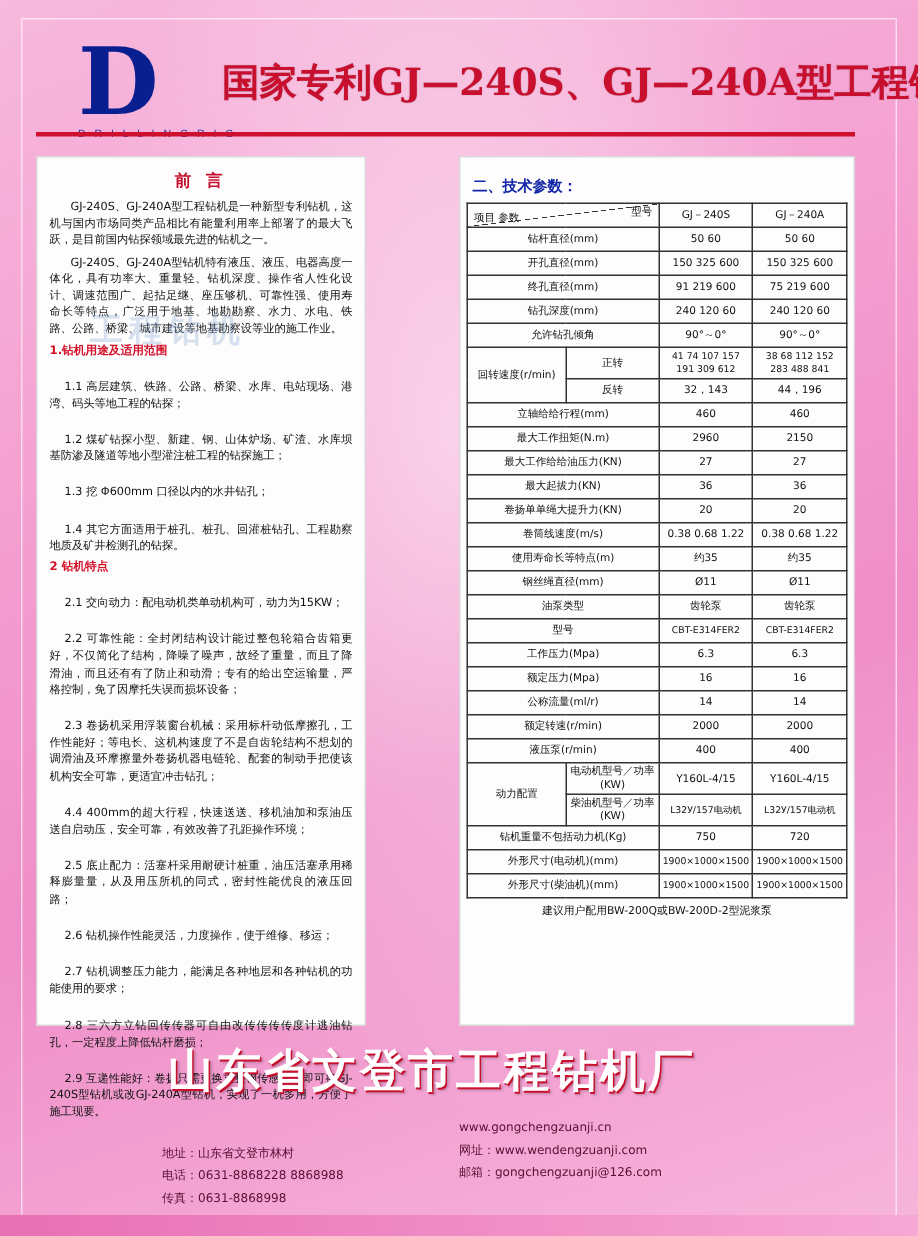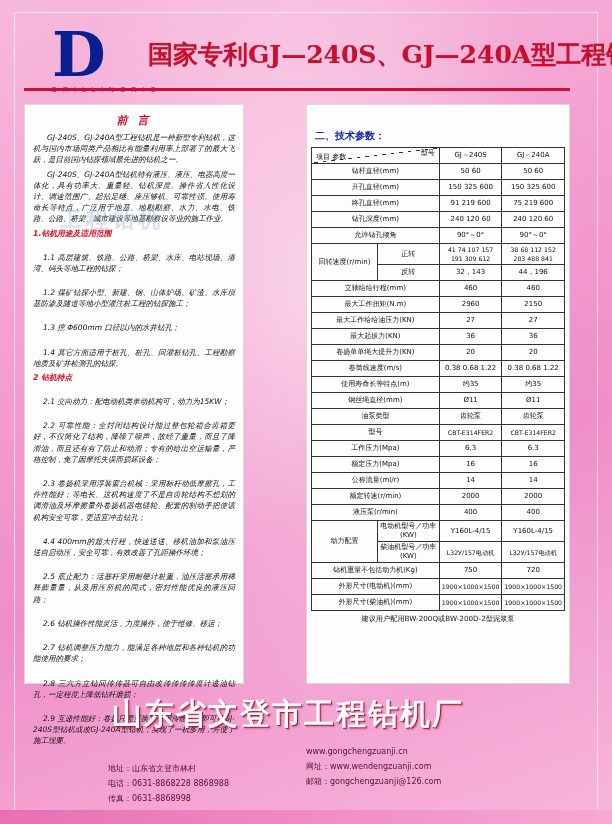--- a/index.html
+++ b/index.html
@@ -49,28 +49,27 @@
     position:absolute;left:24px;top:88px;width:546px;height:3px;
     background:#cf0f2e;
   }
   
   .col-left{
     position:absolute;left:24px;top:104px;width:220px;height:580px;
     background:#fdfdfd;
     border:1px solid #d9d9d9;
     box-sizing:border-box;
     padding:6px 8px 6px 8px;
-    font-style:italic;
   }
   .col-right{
     position:absolute;left:306px;top:104px;width:264px;height:580px;
     background:#fdfdfd;
     border:1px solid #d9d9d9;
     box-sizing:border-box;
-    padding:22px 4px;
+    padding:10px 4px;
   }
   .preface-title{
     text-align:center;font-weight:bold;font-size:11px;color:#c8102e;
     margin:2px 0 4px 0;letter-spacing:3px;
   }
   .ptext{
     font-size:7.5px;line-height:11.2px;color:#111;text-align:justify;
     text-indent:14px;margin:0 0 3px 0;
   }
   .sect-red{

